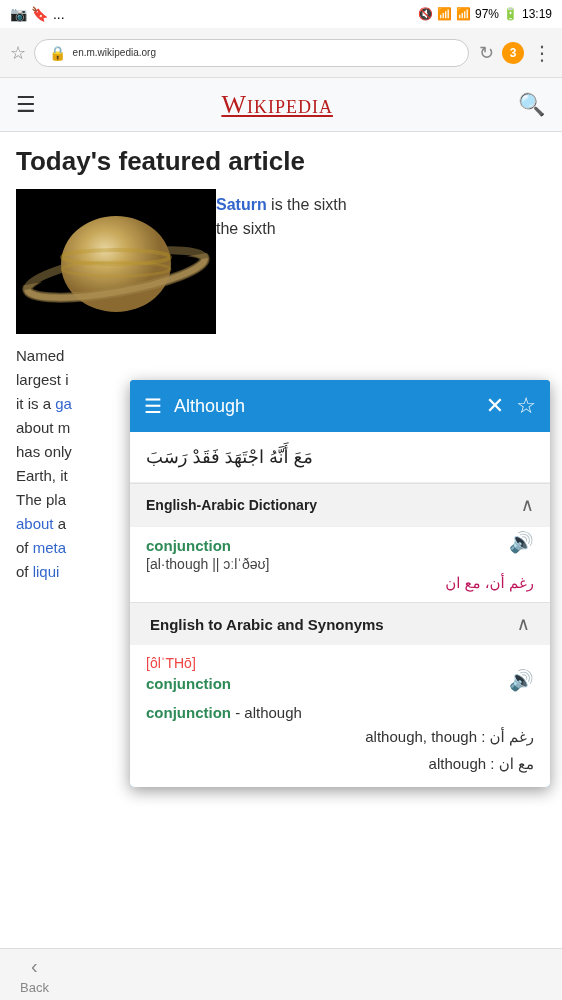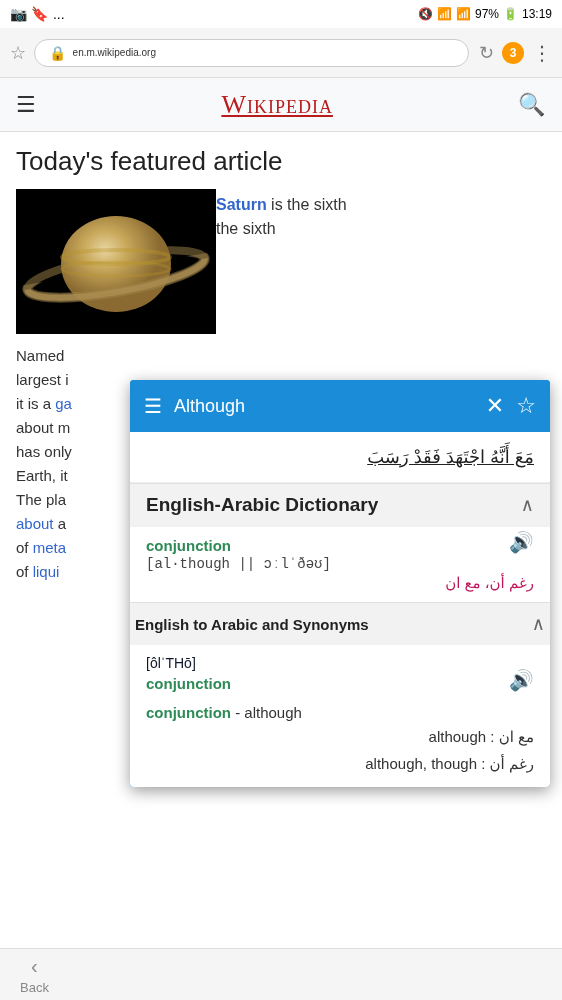--- a/index.html
+++ b/index.html
@@ -121,21 +121,21 @@
       color: #333;
     }
 
     
     .featured-section {
       padding: 14px 16px 0 16px;
       background: #fff;
     }
     .featured-title {
       font-size: 26px;
-      font-weight: normal;
+      font-weight: bold;
       color: #222;
       margin-bottom: 12px;
     }
 
     
     .article-content {
       display: flex;
       gap: 0;
       padding: 0 16px;
     }
@@ -216,36 +216,35 @@
       color: #fff;
       font-size: 22px;
     }
 
     
     .dict-arabic-result {
       background: #fff;
       padding: 14px 16px;
       font-size: 18px;
       direction: rtl;
-      text-align: right;
+      text-align: left;
       color: #222;
       border-bottom: 1px solid #eee;
       font-family: Arial, sans-serif;
-      text-decoration: underline;
     }
     .dict-section-header {
       background: #f2f2f2;
       padding: 10px 16px;
       display: flex;
       align-items: center;
       justify-content: space-between;
       border-top: 1px solid #e0e0e0;
     }
     .dict-section-title {
-      font-size: 19px;
+      font-size: 14px;
       font-weight: bold;
       color: #222;
     }
     .chevron-icon {
       font-size: 18px;
       color: #666;
     }
     .dict-entry {
       padding: 10px 16px;
       background: #fff;
@@ -253,56 +252,55 @@
     }
     .dict-word-type {
       color: #2e8b57;
       font-size: 15px;
       font-weight: bold;
     }
     .dict-pronunciation {
       font-size: 14px;
       color: #444;
       margin: 2px 0;
-      font-family: Liberation Mono, monospace;
     }
     .dict-translation {
       font-size: 15px;
       color: #be185d;
       direction: rtl;
       text-align: right;
     }
     .dict-sound-icon {
       color: #888;
       font-size: 20px;
       float: right;
       margin-top: -24px;
     }
 
     
     .dict-section2-header {
       background: #f2f2f2;
-      padding: 10px 5px;
+      padding: 10px 20px;
       display: flex;
       align-items: center;
       justify-content: space-between;
       border-top: 1px solid #e0e0e0;
     }
     .dict-section2-title {
       font-size: 15px;
       font-weight: bold;
       color: #222;
     }
     .dict-entry2 {
       padding: 10px 16px;
       background: #fff;
     }
     .dict-phonetic2 {
       font-size: 14px;
-      color: #0f172a;
+      color: #ef4444;
       margin-bottom: 4px;
     }
     .dict-word-type2 {
       color: #2e8b57;
       font-size: 15px;
       font-weight: bold;
     }
     .dict-def2 {
       font-size: 15px;
       color: #333;
@@ -461,22 +459,22 @@
   </div>
 
   <div class="dict-entry2">
     <div class="dict-phonetic2">[ôlˈTHō]</div>
     <div class="dict-word-type2">conjunction</div>
     <span class="dict-sound-icon">🔊</span>
     <div class="dict-def2" style="color:#333; font-size:15px; margin-top:12px;">
       <span style="color:#2e8b57; font-weight:bold;">conjunction</span>
       <span>- although</span>
     </div>
+    <div class="dict-trans2">رغم أن : although, though</div>
     <div class="dict-trans2">مع ان : although</div>
-    <div class="dict-trans2">رغم أن : although, though</div>
   </div>
 </div>
 
 <div class="bottom-nav">
   <div class="back-btn">
     <span class="back-arrow">‹</span>
     <span>Back</span>
   </div>
 </div>
 

